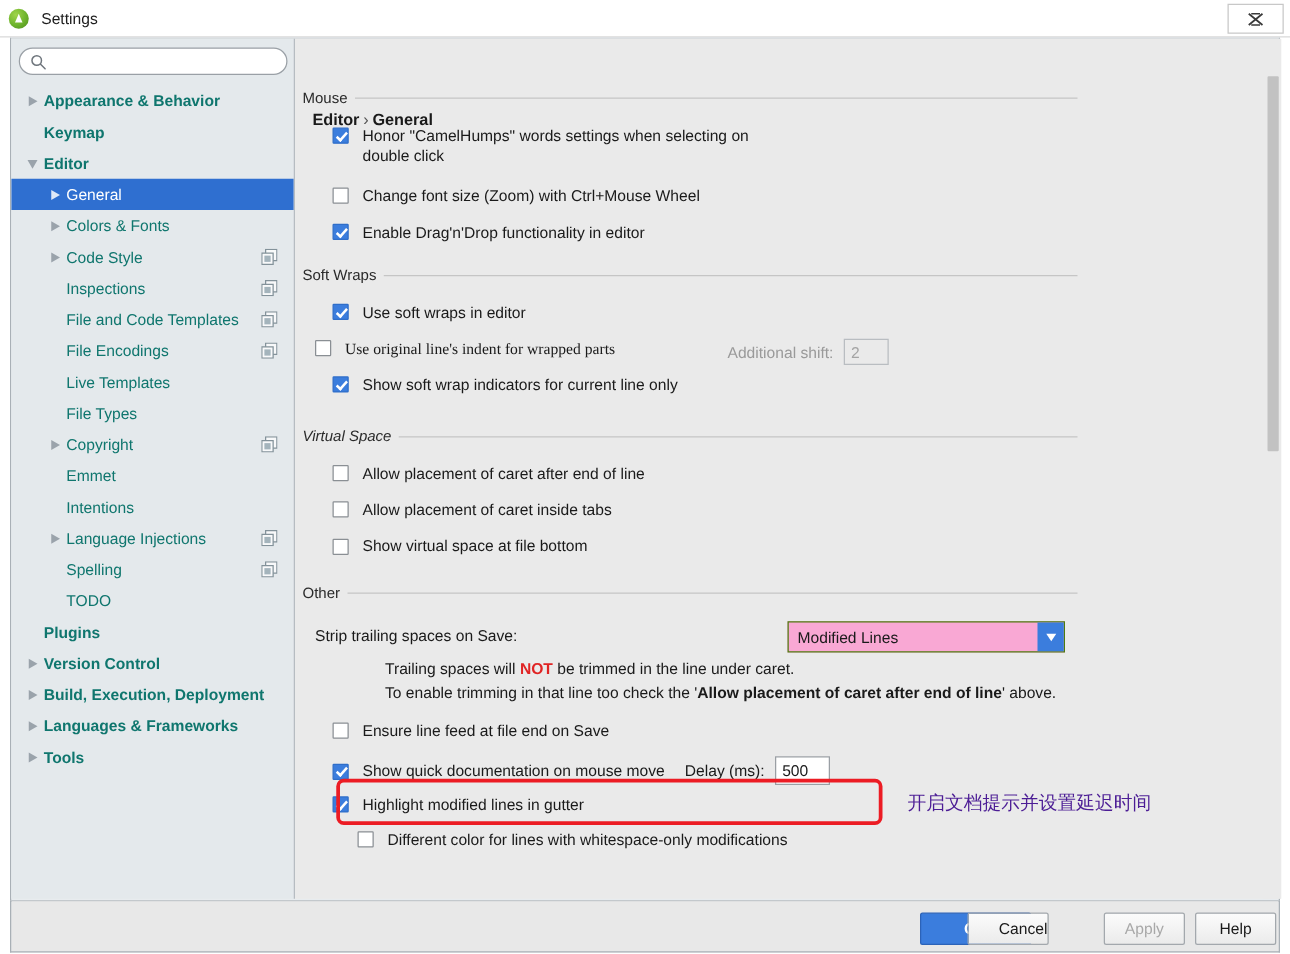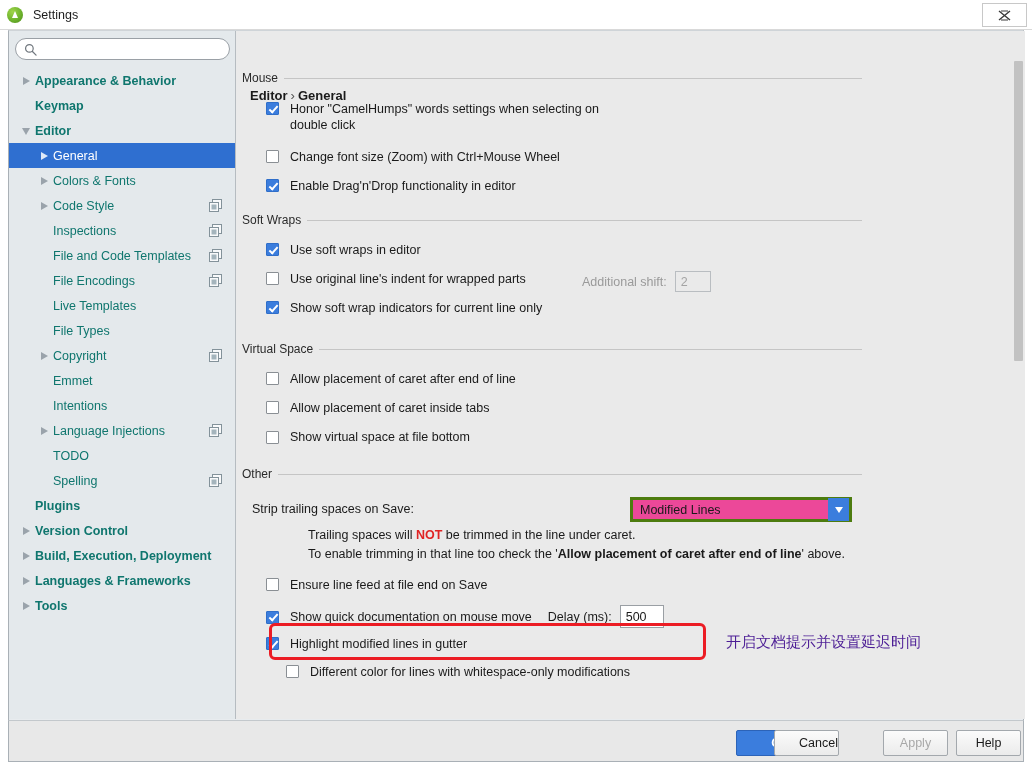--- a/index.html
+++ b/index.html
@@ -264,22 +264,22 @@
     font-size: 12.5px;
     color: #1a1a1a;
   }
   .label-plain.dim { color: #9a9a9a; }
 
   
   .combo {
     position: absolute;
     left: 394px; top: 466px;
     width: 222px; height: 25px;
-    border: 3px solid #4d7c0f;
-    background: #ec4899;
+    border: 1px solid #4d7c0f;
+    background: #f9a8d4;
     box-sizing: border-box;
     display: flex;
     align-items: center;
   }
   .combo-val {
     flex: 1;
     padding-left: 7px;
     font-size: 12.5px;
     color: #1a1a1a;
   }
@@ -498,31 +498,31 @@
             </span>
             <span class="tree-label">Language Injections</span>
             <svg class="copy-icon" viewBox="0 0 13 13">
               <rect x="3.5" y="0.5" width="9" height="9" fill="#fff" stroke="#63757f"></rect>
               <rect x="0.5" y="3.5" width="9" height="9" fill="#fff" stroke="#63757f"></rect>
               <rect x="2.5" y="5.5" width="5" height="5" fill="#8fa3ad"></rect>
             </svg>
           </div>
           <div class="tree-row ind1">
             <span class="tw"></span>
-            <span class="tree-label">TODO</span>
-          </div>
-          <div class="tree-row ind1">
-            <span class="tw"></span>
             <span class="tree-label">Spelling</span>
             <svg class="copy-icon" viewBox="0 0 13 13">
               <rect x="3.5" y="0.5" width="9" height="9" fill="#fff" stroke="#63757f"></rect>
               <rect x="0.5" y="3.5" width="9" height="9" fill="#fff" stroke="#63757f"></rect>
               <rect x="2.5" y="5.5" width="5" height="5" fill="#8fa3ad"></rect>
             </svg>
           </div>
+          <div class="tree-row ind1">
+            <span class="tw"></span>
+            <span class="tree-label">TODO</span>
+          </div>
           <div class="tree-row ind0 bold">
             <span class="tw"></span>
             <span class="tree-label">Plugins</span>
           </div>
           <div class="tree-row ind0 bold">
             <span class="tw">
               <i class="arrow-r"></i>
             </span>
             <span class="tree-label">Version Control</span>
           </div>
@@ -577,34 +577,34 @@
         <div class="sec-head">
           <span class="sec-title">Soft Wraps</span>
           <span class="sec-line"></span>
         </div>
       </div>
 
       <div class="row" style="left:30px; top:211px;">
         <span class="cb on"></span>
         <span class="cb-label">Use soft wraps in editor</span>
       </div>
-      <div class="row" style="left:30px; top:240px;">
+      <div class="row" style="left:16px; top:240px;font-family:Liberation Serif, serif;">
         <span class="cb"></span>
         <span class="cb-label">Use original line's indent for wrapped parts</span>
       </div>
       <div class="row" style="left:30px; top:269px;">
         <span class="cb on"></span>
         <span class="cb-label">Show soft wrap indicators for current line only</span>
       </div>
       <div class="row" style="left:346px; top:240px; align-items:center;">
         <span class="label-plain dim">Additional shift:</span>
         <input class="field disabled" style="width: 36px; margin-left: 8px;" type="text" disabled="" value="2">
       </div>
 
-      <div class="section" style="top:311px;">
+      <div class="section" style="top:311px;font-style:italic;">
         <div class="sec-head">
           <span class="sec-title">Virtual Space</span>
           <span class="sec-line"></span>
         </div>
       </div>
 
       <div class="row" style="left:30px; top:340px;">
         <span class="cb"></span>
         <span class="cb-label">Allow placement of caret after end of line</span>
       </div>

